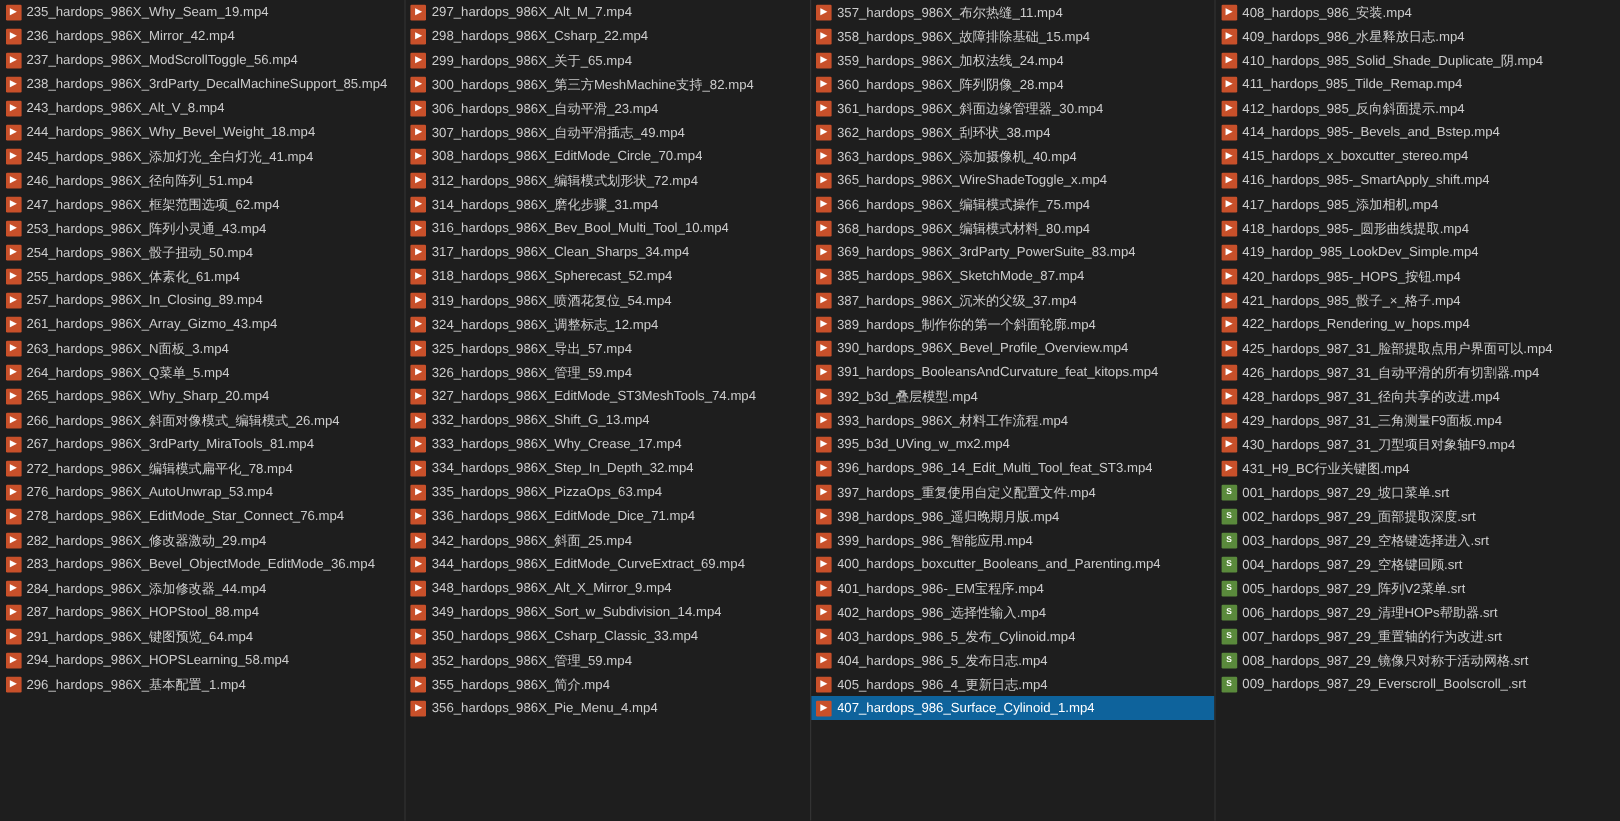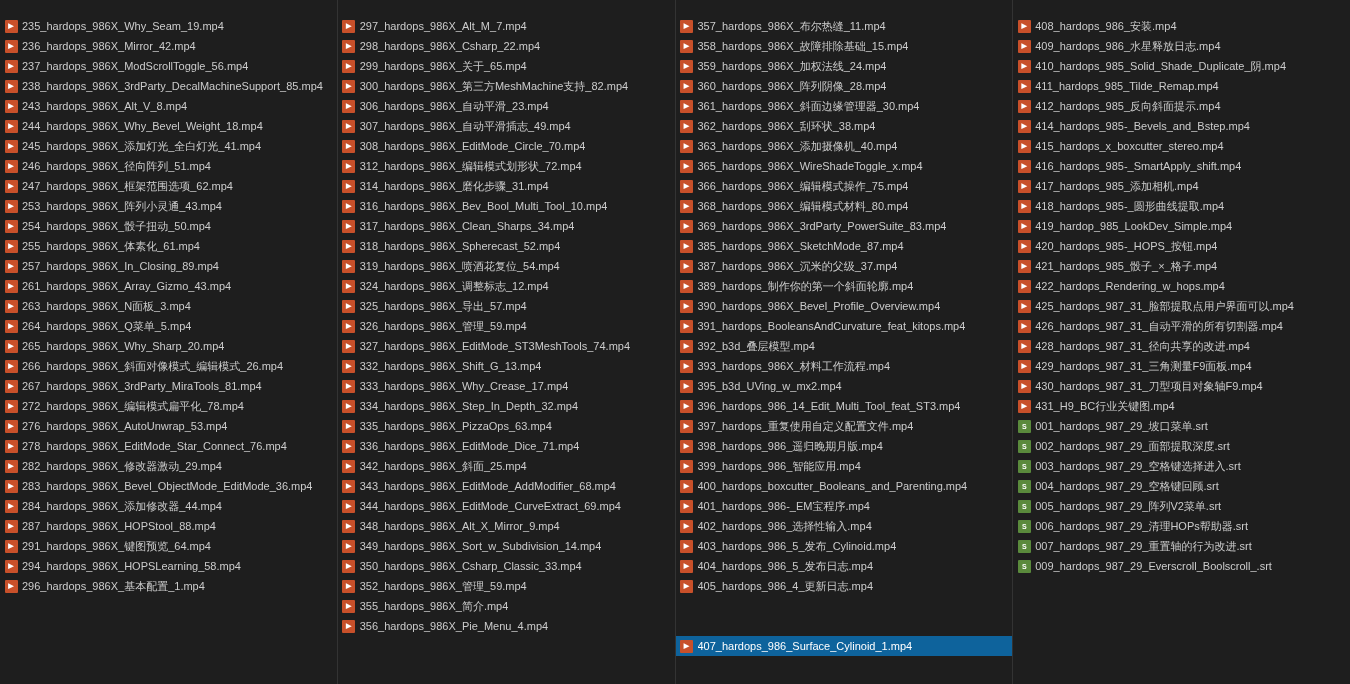--- a/index.html
+++ b/index.html
@@ -16,38 +16,37 @@
       display: flex;
       width: 100%;
       height: 100%;
       overflow: hidden;
     }
     .column {
       flex: 1;
       overflow-y: auto;
       overflow-x: hidden;
       border-right: 1px solid #333;
-      padding: 16px 0;
+      padding: 0 0;
     }
     .column:last-child {
       border-right: none;
     }
     .file-item {
       display: flex;
       align-items: center;
       padding: 1px 4px;
       height: 20px;
       cursor: pointer;
       white-space: nowrap;
       overflow: hidden;
     }
     .file-item.selected {
       background: #0e639c;
       color: #ffffff;
-      margin-top: 40px;
     }
     .file-icon {
       width: 14px;
       height: 14px;
       min-width: 14px;
       margin-right: 4px;
       display: flex;
       align-items: center;
       justify-content: center;
     }
@@ -408,26 +407,20 @@
       <div class="file-item">
         <div class="file-icon">
           <div class="mp4-icon">▶</div>
         </div>
         <span class="file-name">342_hardops_986X_斜面_25.mp4</span>
       </div>
       <div class="file-item">
         <div class="file-icon">
           <div class="mp4-icon">▶</div>
         </div>
-        <span class="file-name">343_hardops_986X_EditMode_AddModifier_68.mp4</span>
-      </div>
-      <div class="file-item">
-        <div class="file-icon">
-          <div class="mp4-icon">▶</div>
-        </div>
         <span class="file-name">344_hardops_986X_EditMode_CurveExtract_69.mp4</span>
       </div>
       <div class="file-item">
         <div class="file-icon">
           <div class="mp4-icon">▶</div>
         </div>
         <span class="file-name">348_hardops_986X_Alt_X_Mirror_9.mp4</span>
       </div>
       <div class="file-item">
         <div class="file-icon">
@@ -797,20 +790,26 @@
         <div class="file-icon">
           <div class="srt-icon">S</div>
         </div>
         <span class="file-name">006_hardops_987_29_清理HOPs帮助器.srt</span>
       </div>
       <div class="file-item">
         <div class="file-icon">
           <div class="srt-icon">S</div>
         </div>
         <span class="file-name">007_hardops_987_29_重置轴的行为改进.srt</span>
+      </div>
+      <div class="file-item">
+        <div class="file-icon">
+          <div class="srt-icon">S</div>
+        </div>
+        <span class="file-name">008_hardops_987_29_镜像只对称于活动网格.srt</span>
       </div>
       <div class="file-item">
         <div class="file-icon">
           <div class="srt-icon">S</div>
         </div>
         <span class="file-name">009_hardops_987_29_Everscroll_Boolscroll_.srt</span>
       </div>
     </div>
   </div>
 

